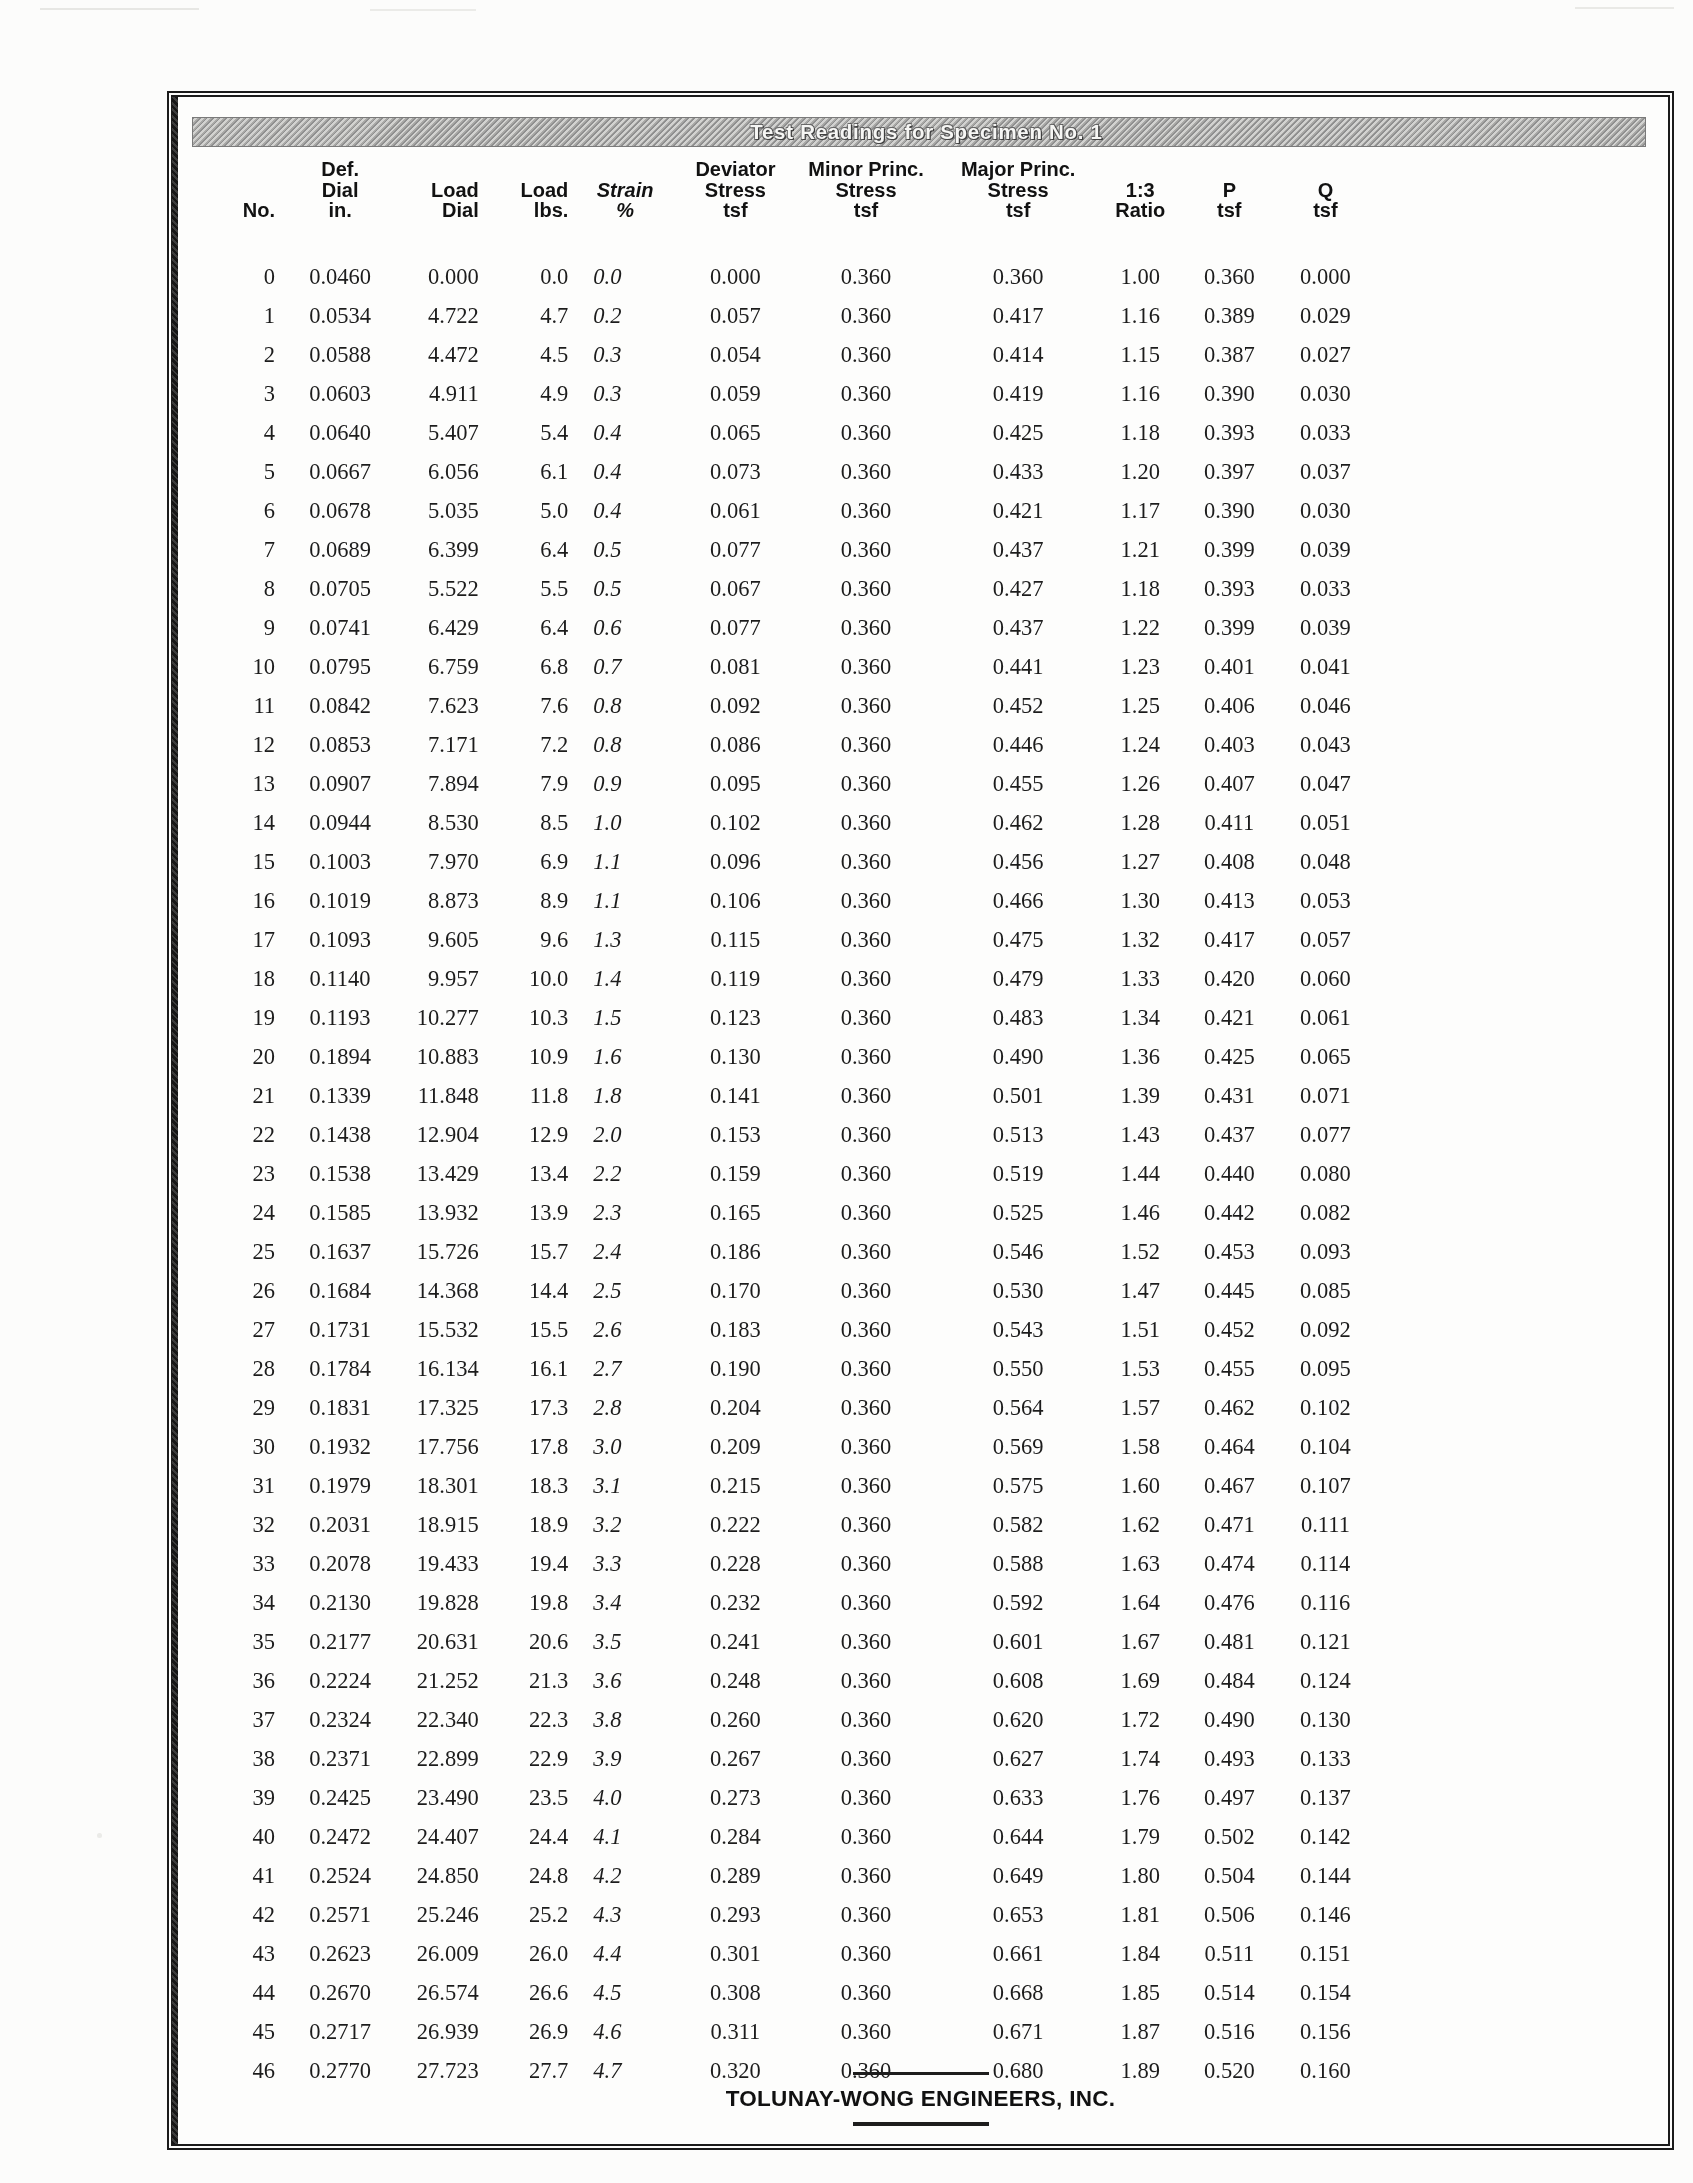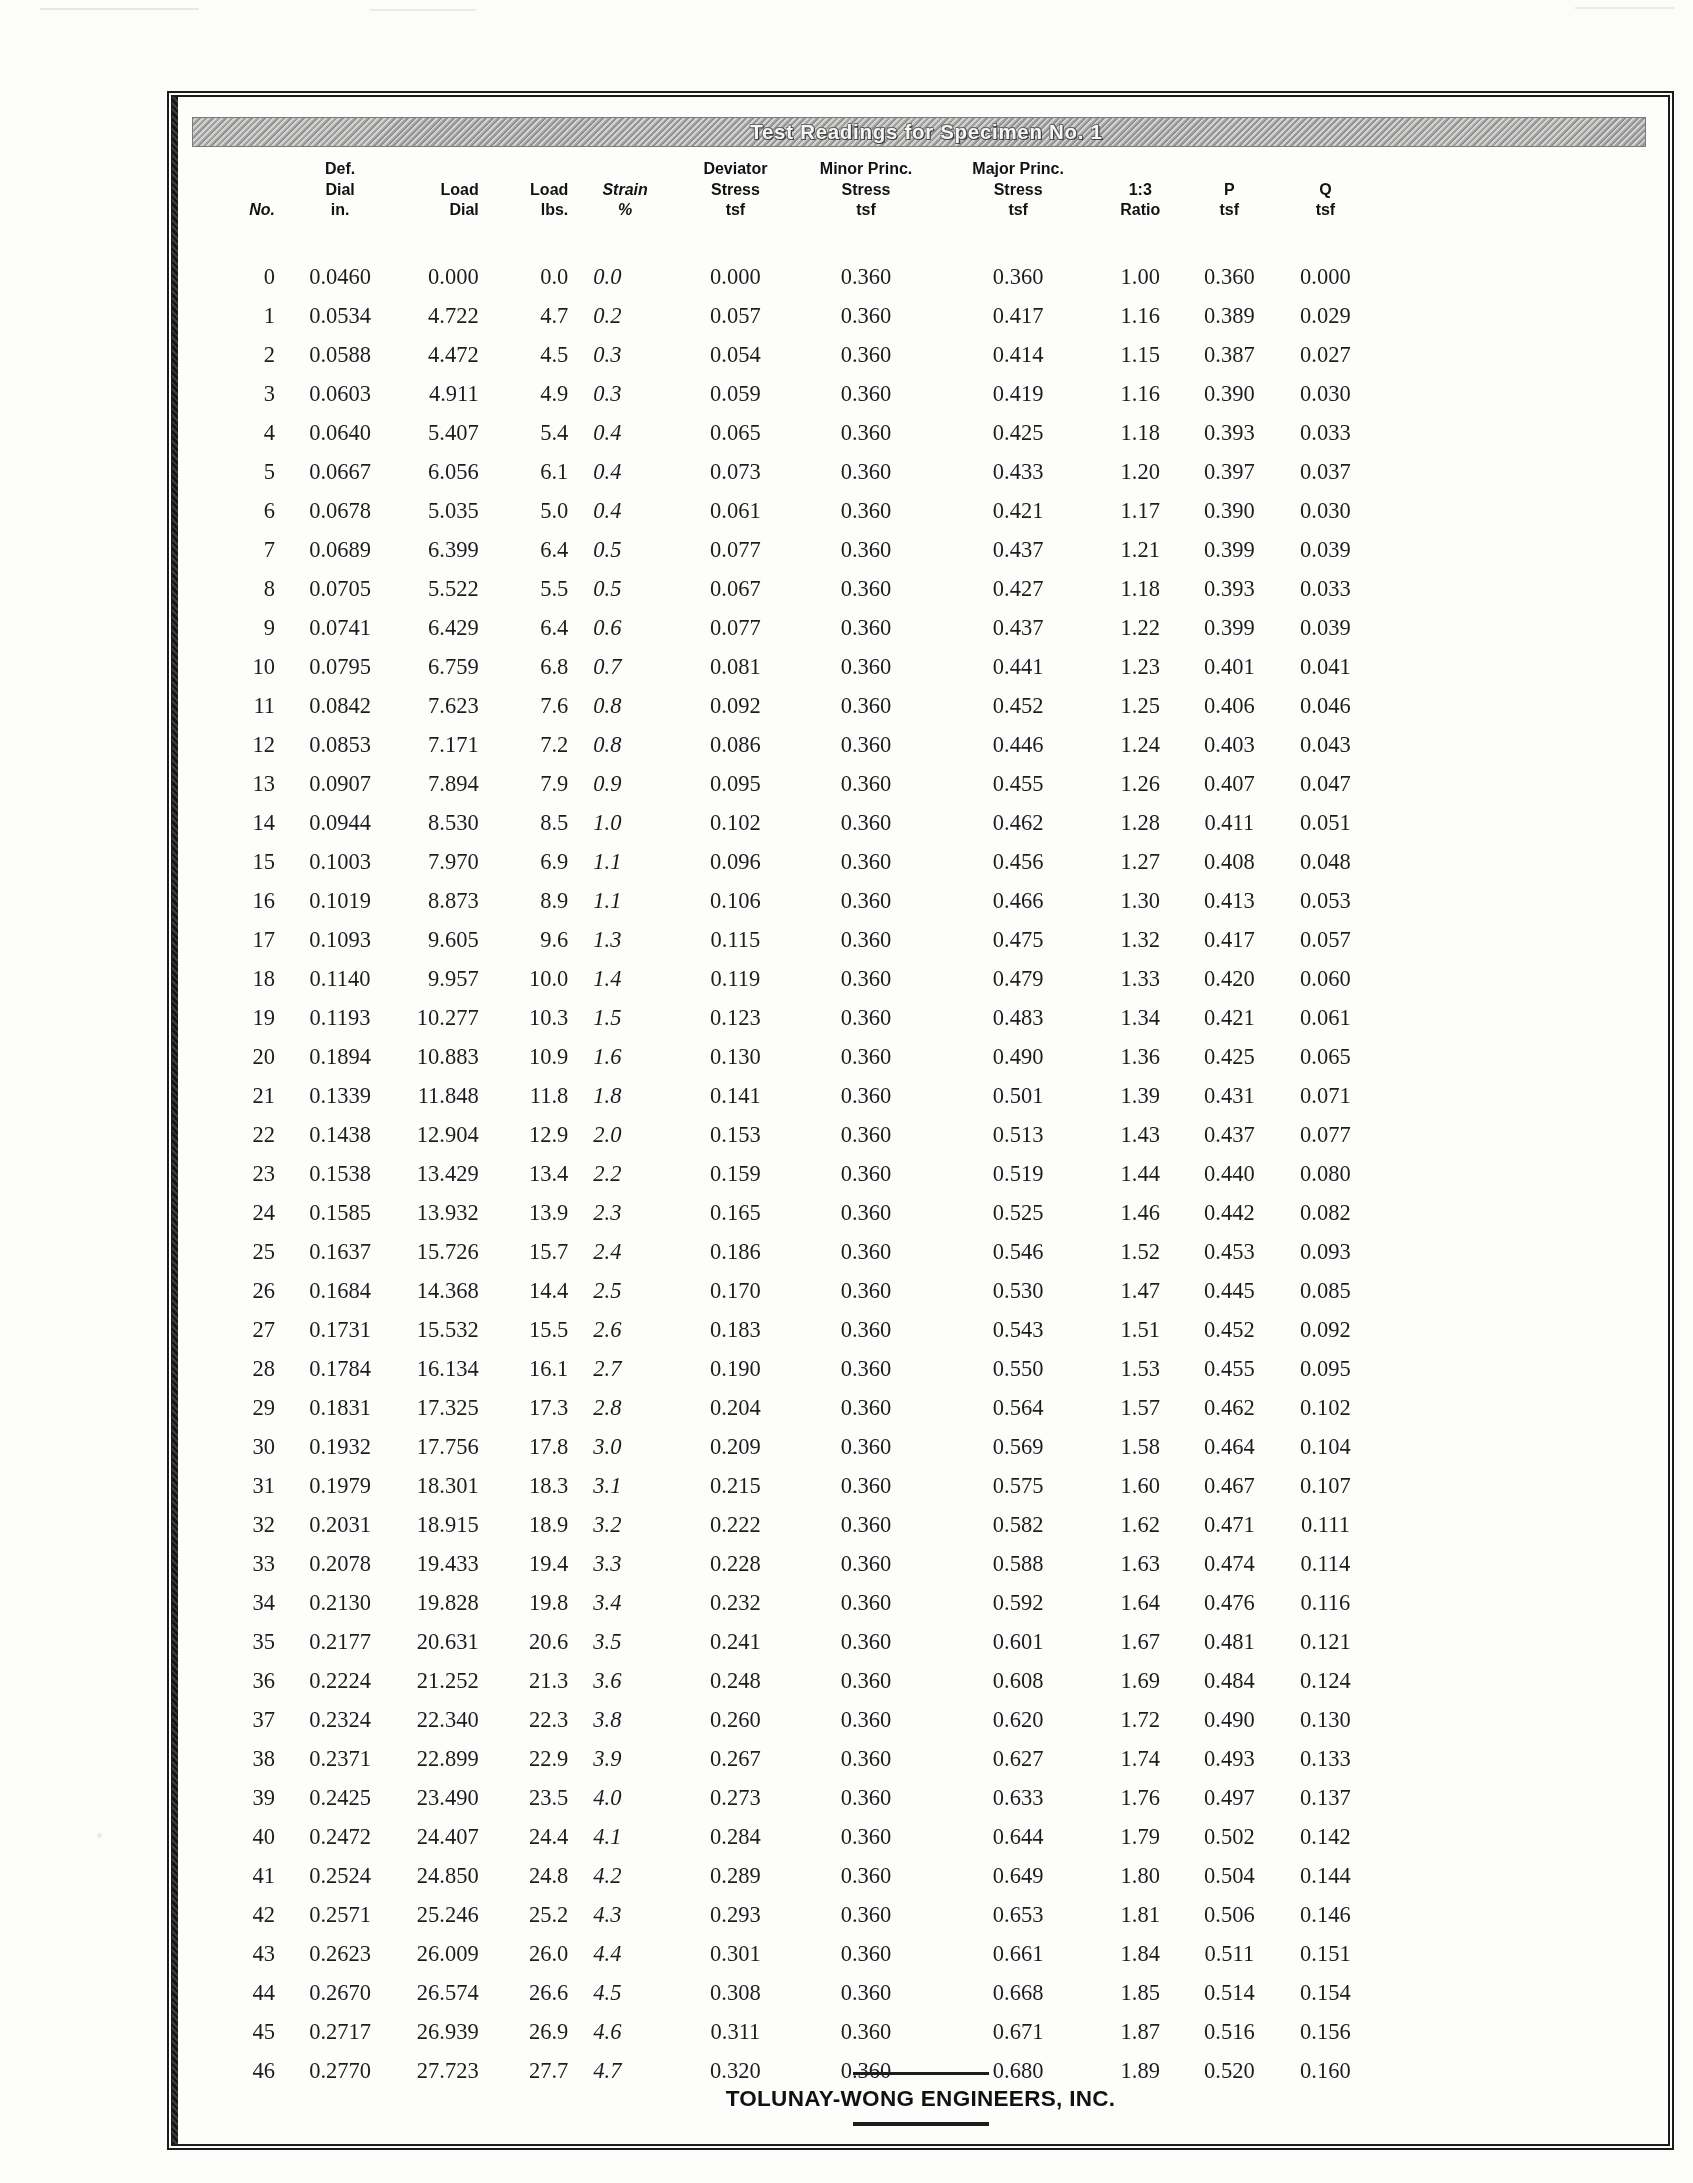--- a/index.html
+++ b/index.html
@@ -69,30 +69,30 @@
   col.w5  { width: 112px; }
   col.w6  { width: 149px; }
   col.w7  { width: 155px; }
   col.w8  { width: 89px; }
   col.w9  { width: 89px; }
   col.w10 { width: 103px; }
 
   thead td {
     font-family: "Liberation Sans", sans-serif;
     font-weight: bold;
-    font-size: 16px;
+    font-size: 20px;
     line-height: 20.5px;
     height: 20.5px;
     color: #121212;
     text-align: center;
     white-space: nowrap;
     vertical-align: bottom;
   }
   thead tr.l3 td { padding-bottom: 37px; }
-  thead td.c0 { text-align: right; padding-right: 4px; font-style: italic; }
+  thead td.c0 { text-align: right; padding-right: 4px; }
 
   tbody td {
     font-size: 22.5px;
     height: 39px;
     color: #1c1c1c;
     white-space: nowrap;
     vertical-align: middle;
   }
   td.c0 { text-align: right;  padding-right: 4px;  }
   td.c1 { text-align: center; }

